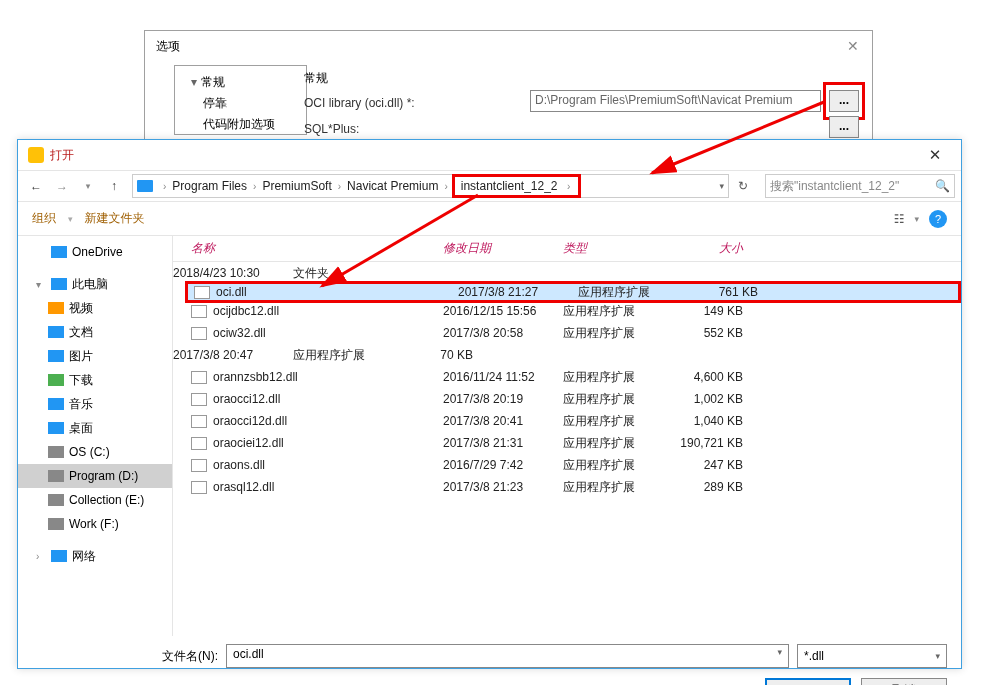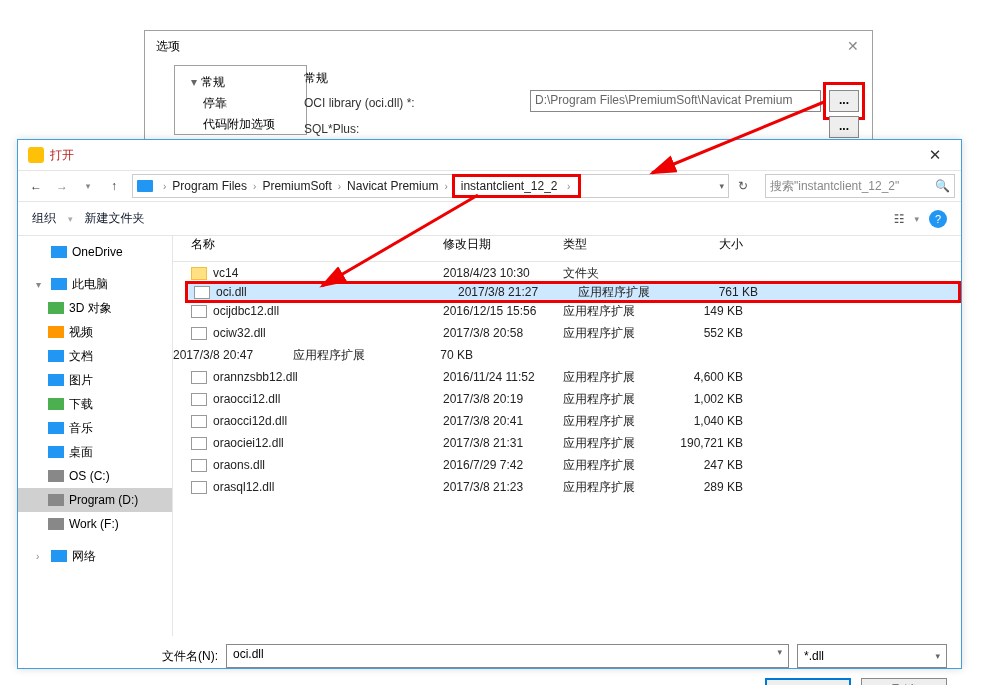--- a/index.html
+++ b/index.html
@@ -35,21 +35,21 @@
 .breadcrumb { display: flex; align-items: center; flex: 1; border: 1px solid #ccc; height: 24px; padding: 0 4px; margin-left: 4px; }
 .pc-icon { width: 16px; height: 12px; background: #2196f3; margin-right: 6px; border-radius: 1px; }
 .bc-sep { color: #888; padding: 0 4px; font-size: 10px; }
 .bc-item { color: #222; padding: 0 2px; }
 .bc-highlight { border: 3px solid #e00; padding: 2px 4px; margin: -4px 0; }
 .refresh-btn { width: 24px; text-align: center; color: #555; }
 .search-box { width: 190px; height: 24px; border: 1px solid #ccc; margin-left: 8px; display: flex; align-items: center; padding: 0 4px; color: #888; }
 .search-box .si { margin-left: auto; }
 
 .od-toolbar { display: flex; align-items: center; height: 34px; padding: 0 14px; border-bottom: 1px solid #e5e5e5; color: #1565c0; gap: 12px; }
-.tool-item { color: #0f172a; }
+.tool-item { color: #a16207; }
 .tool-sep { color: #aaa; }
 .tool-right { margin-left: auto; display: flex; gap: 10px; align-items: center; }
 .tool-right .view-icon { color: #555; }
 .tool-right .view-drop { color: #888; font-size: 9px; }
 .help-icon { width: 18px; height: 18px; border-radius: 50%; background: #2196f3; color: #fff; text-align: center; line-height: 18px; font-size: 11px; }
 
 .od-body { display: flex; height: 400px; }
 .od-sidebar { width: 155px; border-right: 1px solid #e5e5e5; overflow: hidden; padding-top: 4px; }
 .sb-item { display: flex; align-items: center; height: 24px; padding-left: 18px; gap: 5px; }
 .sb-item.lvl2 { padding-left: 30px; }
@@ -62,21 +62,21 @@
 .ic-pic { background: #2196f3; }
 .ic-doc { background: #2196f3; }
 .ic-down { background: #4caf50; }
 .ic-music { background: #2196f3; }
 .ic-desk { background: #2196f3; }
 .ic-disk { background: #888; }
 .ic-net { background: #2196f3; }
 .sb-chevron { font-size: 10px; color: #888; width: 10px; }
 
 .od-files { flex: 1; }
-.fh { display: flex; height: 26px; border-bottom: 1px solid #e5e5e5; align-items: flex-start; color: #000000; }
+.fh { display: flex; height: 26px; border-bottom: 1px solid #e5e5e5; align-items: center; color: #be185d; font-style: italic; }
 .col-name { width: 270px; padding-left: 18px; }
 .col-date { width: 120px; }
 .col-type { width: 110px; }
 .col-size { width: 80px; text-align: right; padding-right: 10px; }
 .frow { display: flex; height: 22px; align-items: center; color: #222; }
 .frow.sel { background: #cde8ff; }
 .frow .f-icon { width: 16px; height: 13px; margin-left: 18px; margin-right: 6px; border: 1px solid #999; background: #fff; position: relative; }
 .frow .f-icon.folder { background: #ffe082; border-color: #f0c040; }
 .highlight-box { border: 3px solid #e00; margin: -3px 0 -3px 12px; padding-left: 0; }
 .frow.highlight-box .f-icon { margin-left: 6px; }
@@ -166,24 +166,20 @@
           <div class="sb-icon ic-cloud"></div>
           <span>OneDrive</span>
         </div>
       <div style="height:8px"></div>
       <div class="sb-item">
           <span class="sb-chevron">▾</span>
           <div class="sb-icon ic-pc"></div>
           <span>此电脑</span>
         </div>
       <div class="sb-item lvl2">
-          <div class="sb-icon ic-3d"></div>
-          <span>3D 对象</span>
-        </div>
-      <div class="sb-item lvl2">
           <div class="sb-icon ic-video"></div>
           <span>视频</span>
         </div>
       <div class="sb-item lvl2">
           <div class="sb-icon ic-doc"></div>
           <span>文档</span>
         </div>
       <div class="sb-item lvl2">
           <div class="sb-icon ic-pic"></div>
           <span>图片</span>
@@ -200,20 +196,24 @@
           <div class="sb-icon ic-desk"></div>
           <span>桌面</span>
         </div>
       <div class="sb-item lvl2">
           <div class="sb-icon ic-disk"></div>
           <span>OS (C:)</span>
         </div>
       <div class="sb-item lvl2 sel">
           <div class="sb-icon ic-disk"></div>
           <span>Program (D:)</span>
+        </div>
+      <div class="sb-item lvl2">
+          <div class="sb-icon ic-disk"></div>
+          <span>Collection (E:)</span>
         </div>
       <div class="sb-item lvl2">
           <div class="sb-icon ic-disk"></div>
           <span>Work (F:)</span>
         </div>
       <div style="height:8px"></div>
       <div class="sb-item">
           <span class="sb-chevron">›</span>
           <div class="sb-icon ic-net"></div>
           <span>网络</span>
@@ -222,24 +222,20 @@
 
     <div class="od-files">
       <div class="fh">
         <div class="col-name">名称</div>
         <div class="col-date">修改日期</div>
         <div class="col-type">类型</div>
         <div class="col-size">大小</div>
       </div>
       <div id="file-rows">
           <div class="frow">
-            <div class="col-name" style="display:flex;align-items:center;padding-left:0;">
-              <div class="f-icon folder"></div>
-              <span>vc14</span>
-            </div>
             <div class="col-date">2018/4/23 10:30</div>
             <div class="col-type">文件夹</div>
             <div class="col-size"></div>
           </div>
           <div class="frow sel highlight-box">
             <div class="col-name" style="display:flex;align-items:center;padding-left:0;">
               <div class="f-icon"></div>
               <span>oci.dll</span>
             </div>
             <div class="col-date">2017/3/8 21:27</div>

